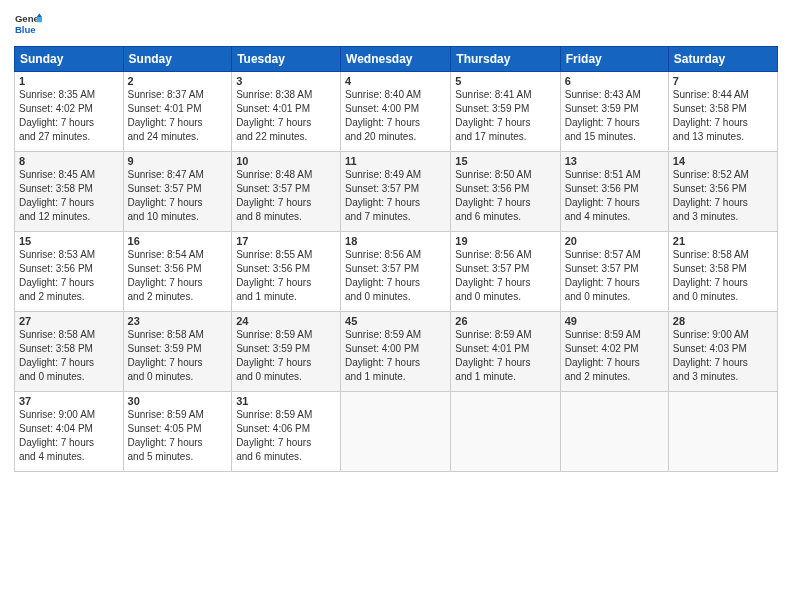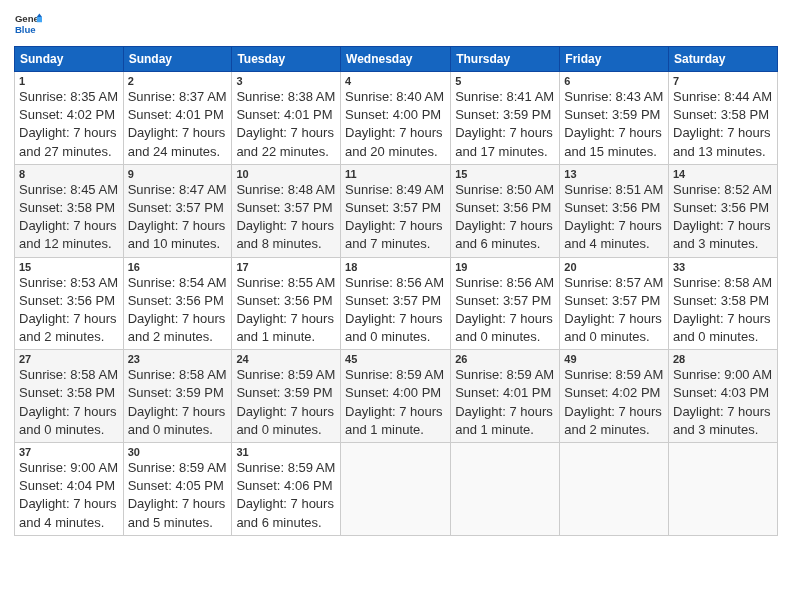--- a/index.html
+++ b/index.html
@@ -69,21 +69,21 @@
     }
     .calendar tr:nth-child(even) td {
       background: #f5f5f5;
     }
     .day-number {
       font-size: 11px;
       font-weight: bold;
       margin-bottom: 1px;
     }
     .day-info {
-      font-size: 13px;
+      font-size: 10px;
       line-height: 1.4;
       color: #333;
     }
     .empty-cell {
       background: #f9f9f9 !important;
     }
   </style>
 </head>
 <body>
 
@@ -195,21 +195,21 @@
           </td>
           <td>
             <div class="day-number">19</div>
             <div class="day-info">Sunrise: 8:56 AM<br>Sunset: 3:57 PM<br>Daylight: 7 hours<br>and 0 minutes.</div>
           </td>
           <td>
             <div class="day-number">20</div>
             <div class="day-info">Sunrise: 8:57 AM<br>Sunset: 3:57 PM<br>Daylight: 7 hours<br>and 0 minutes.</div>
           </td>
           <td>
-            <div class="day-number">33</div>
+            <div class="day-number">21</div>
             <div class="day-info">Sunrise: 8:58 AM<br>Sunset: 3:58 PM<br>Daylight: 7 hours<br>and 0 minutes.</div>
           </td>
         </tr>
         <tr>
           <td>
             <div class="day-number">27</div>
             <div class="day-info">Sunrise: 8:58 AM<br>Sunset: 3:58 PM<br>Daylight: 7 hours<br>and 0 minutes.</div>
           </td>
           <td>
             <div class="day-number">23</div>

